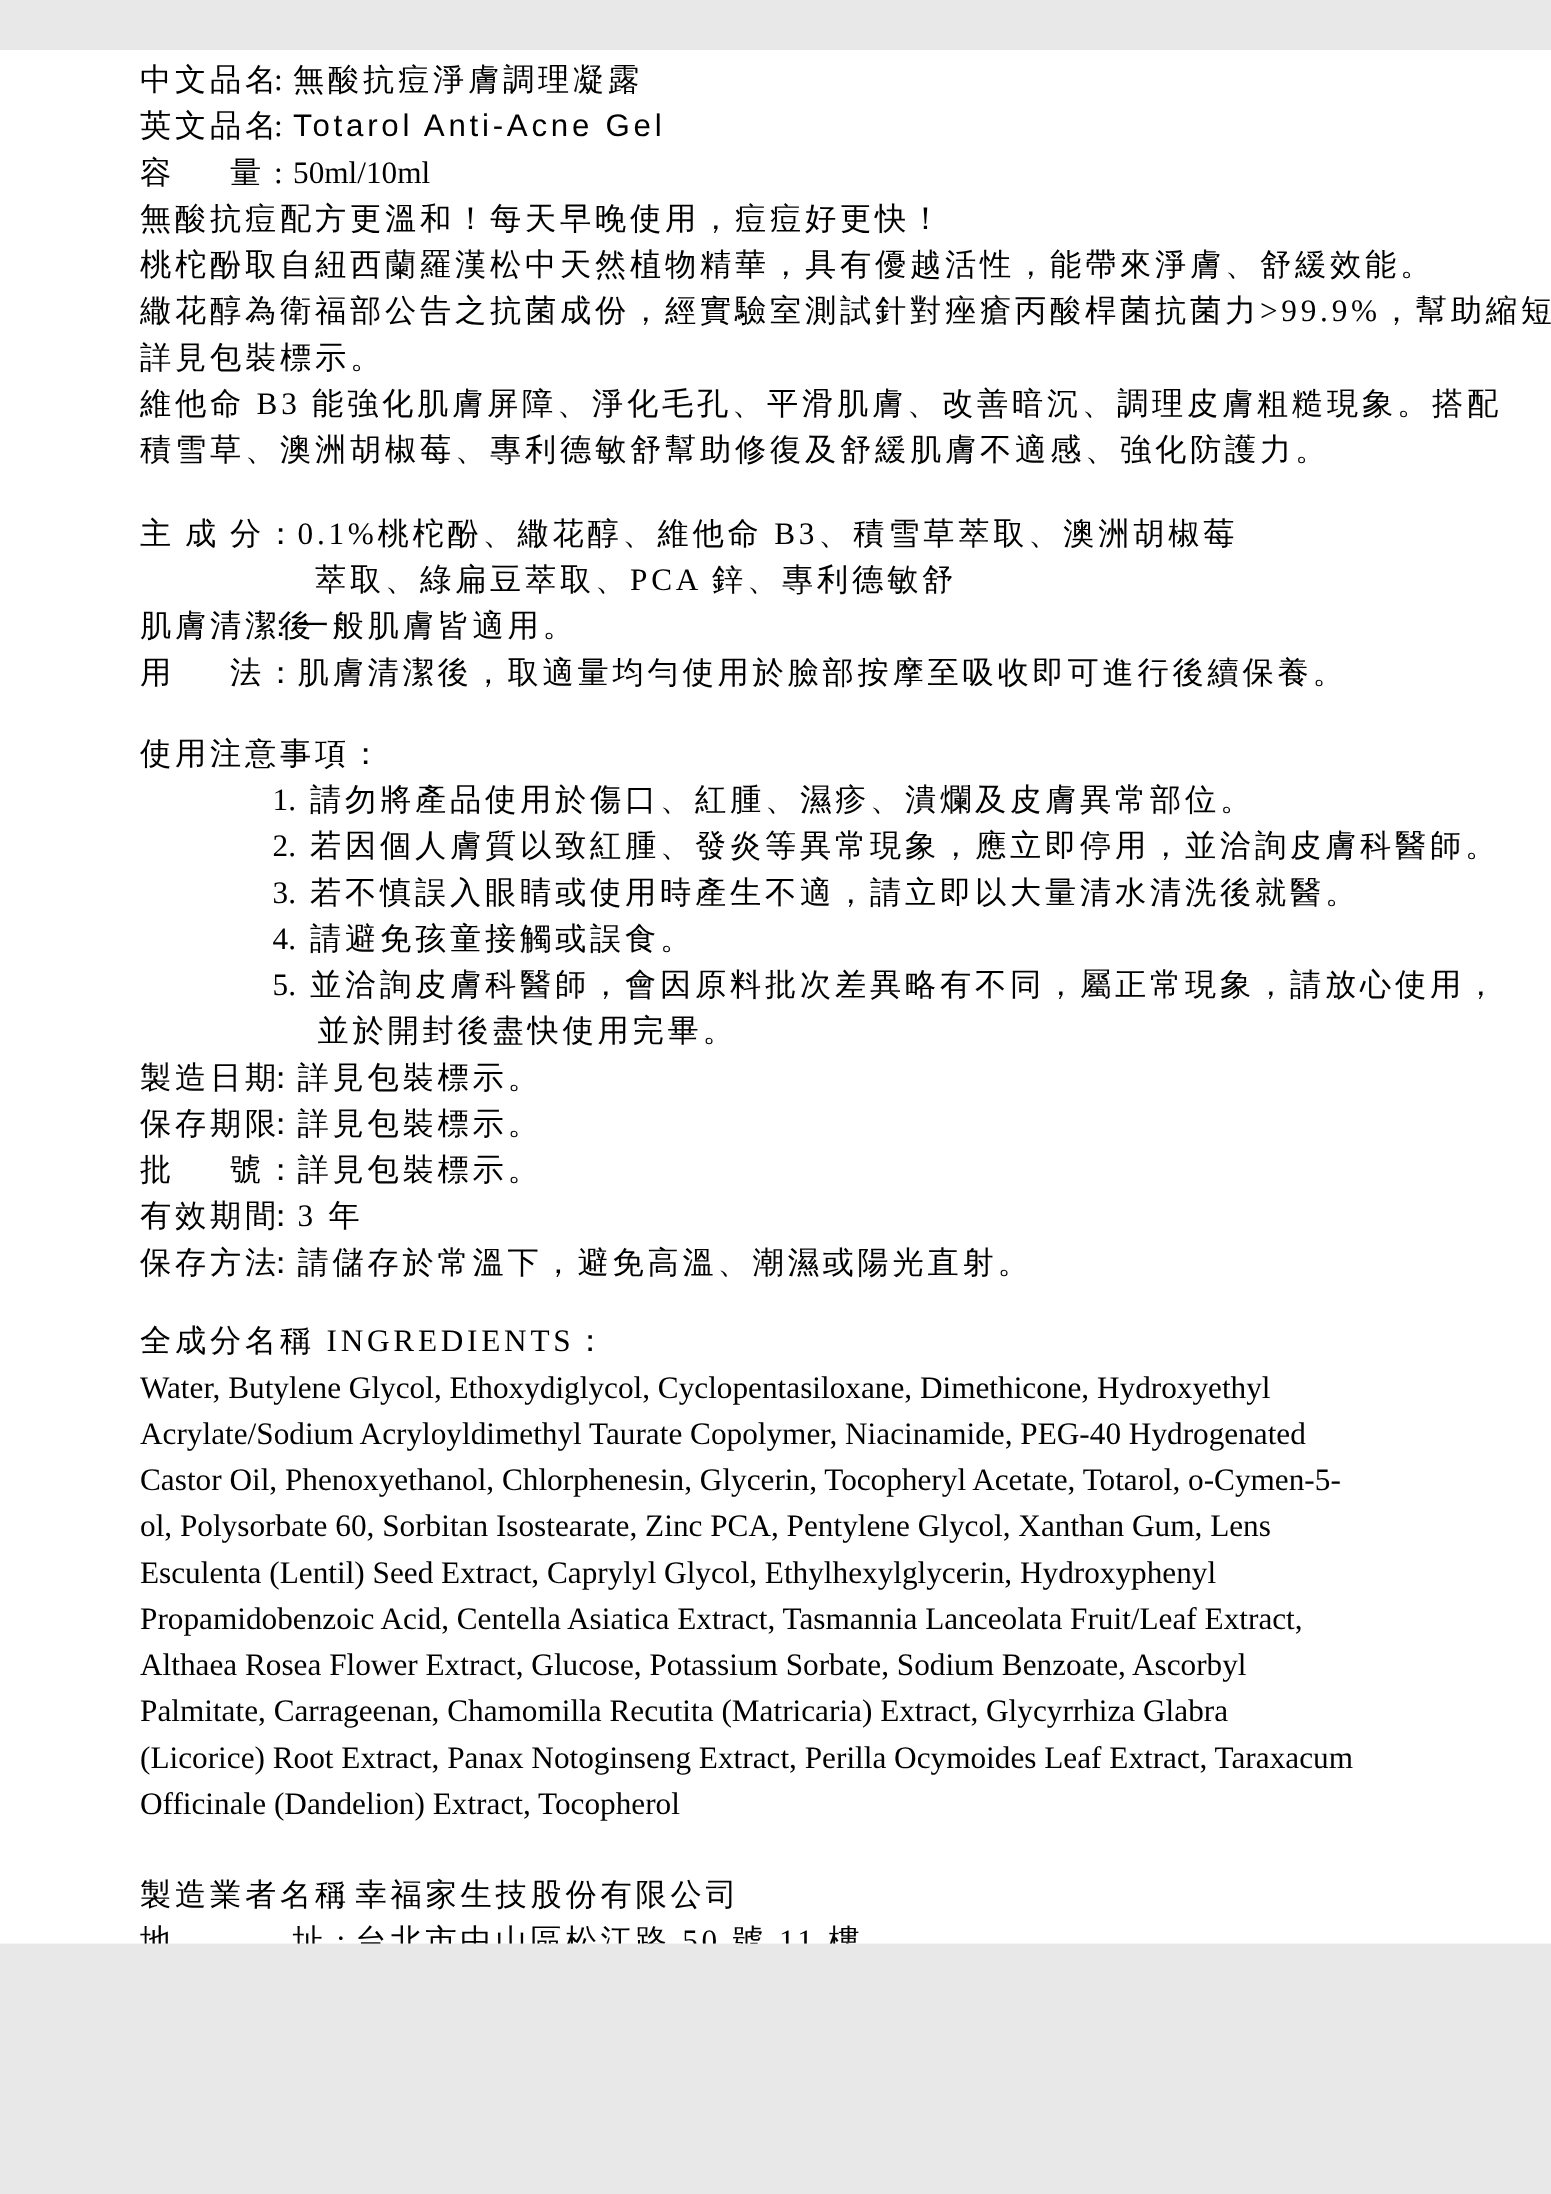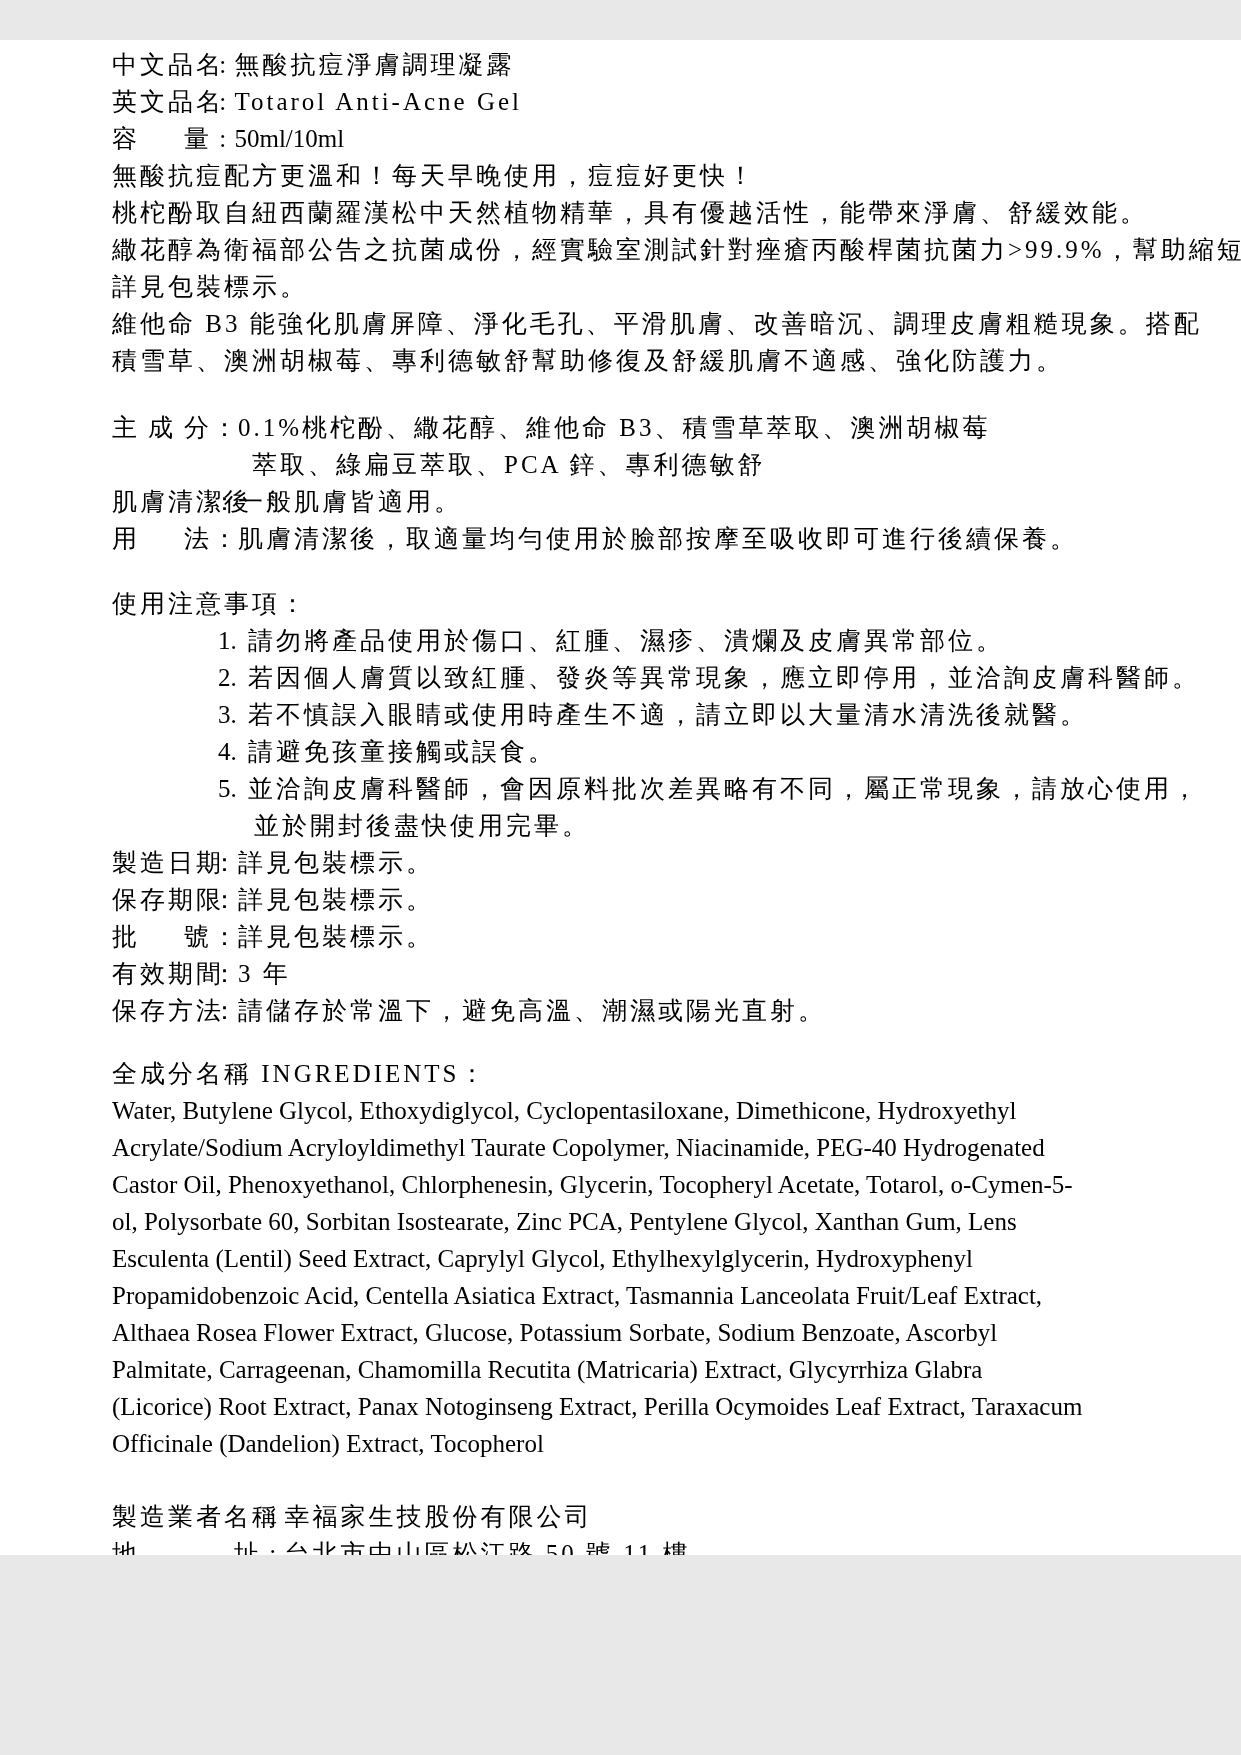--- a/index.html
+++ b/index.html
@@ -14,21 +14,21 @@
     box-sizing:border-box;
     padding:6px 72px 0 112px;
     margin-top:40px;
   }
   .line,.row{line-height:37px;white-space:nowrap;}
   .cjk{letter-spacing:3px;}
   .lbl{display:inline-block;text-align:justify;text-align-last:justify;vertical-align:top;}
   .w100{width:100px;}
   .w150{width:150px;}
   .sep{white-space:pre;letter-spacing:1px;}
-  .mono{font-family:Liberation Serif, serif;letter-spacing:3px;}
+  .mono{font-family:Liberation Sans, sans-serif;letter-spacing:3px;}
   .indent-val{margin-left:140px;}
   .list-item .no{display:inline-block;width:30px;letter-spacing:0;}
   .list{padding-left:106px;}
   .list-cont{margin-left:142px;}
   .addr2{margin-left:187px;}
   .sec-specs{margin-top:30px;}
   .sec-precautions{margin-top:28px;}
   .sec-ingredients{margin-top:26px;}
   .sec-manufacturer{margin-top:36px;}
   .eng{letter-spacing:0;}

